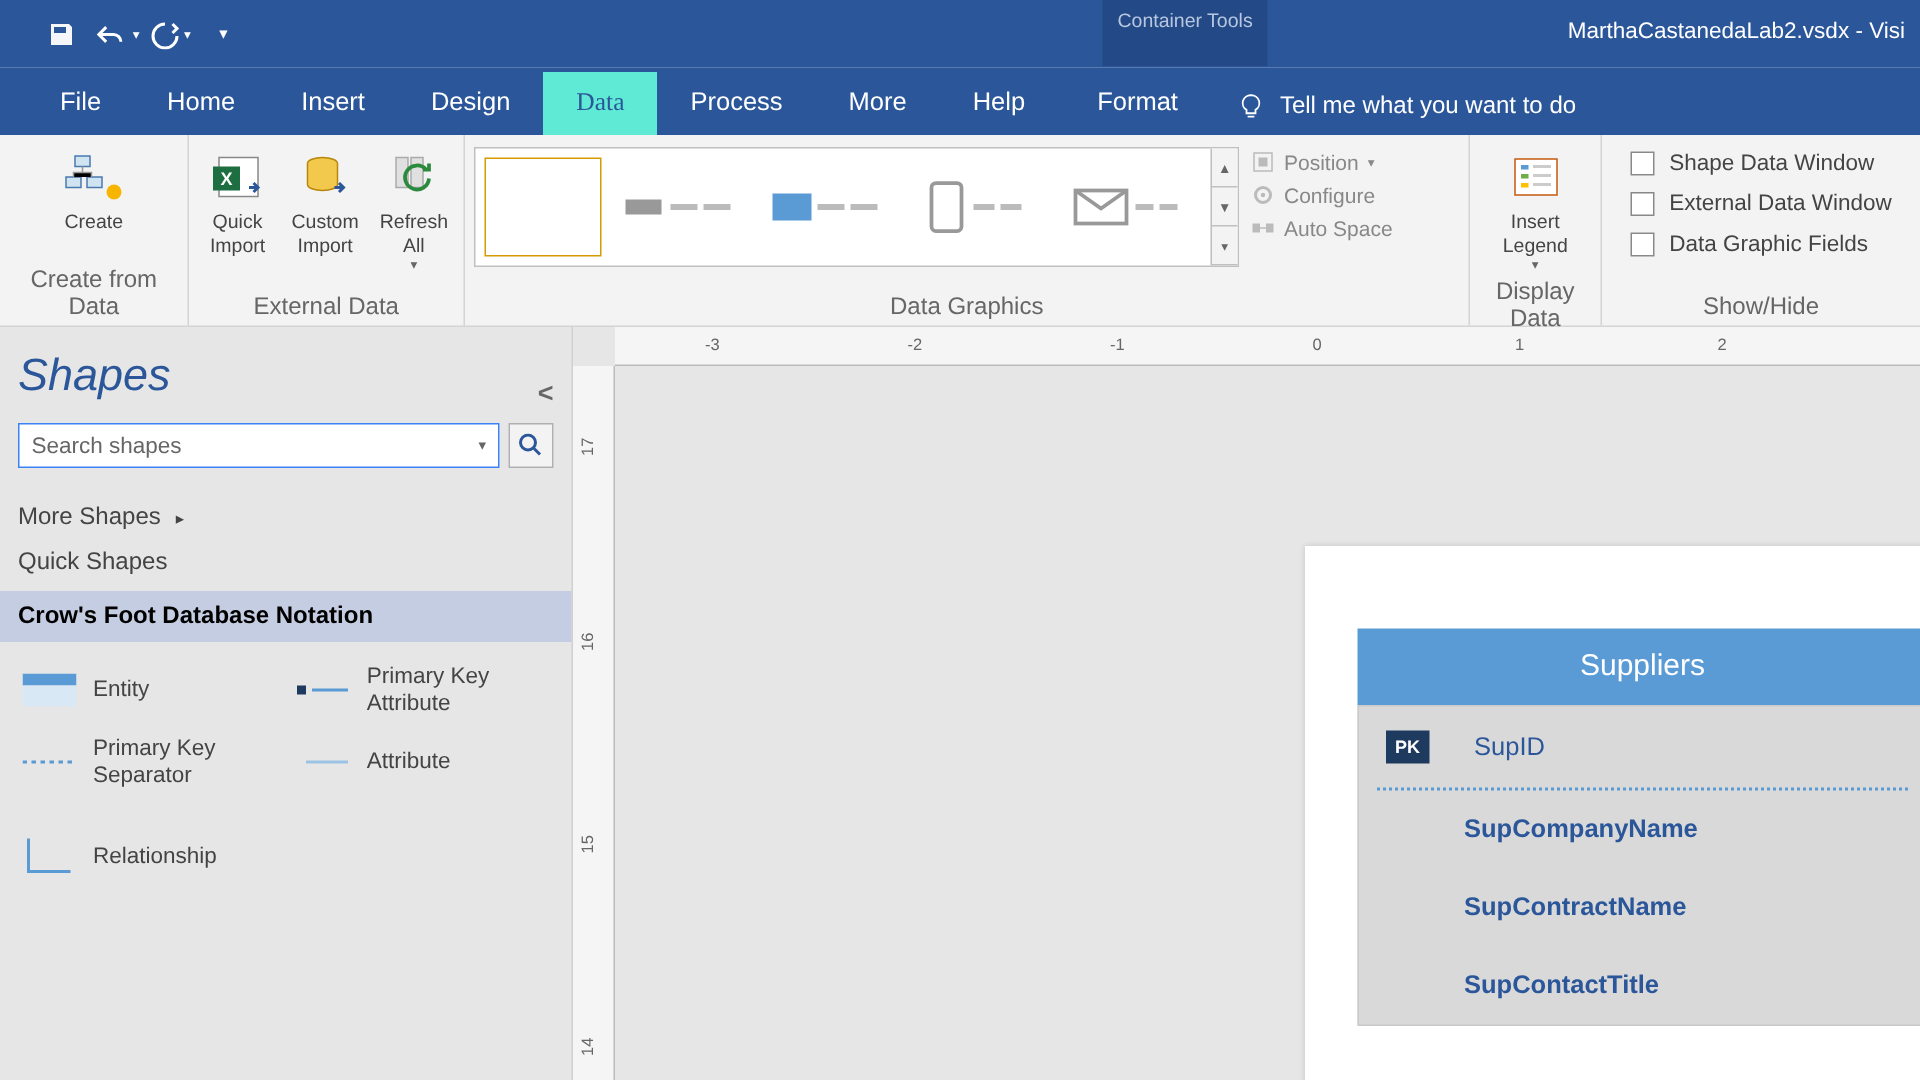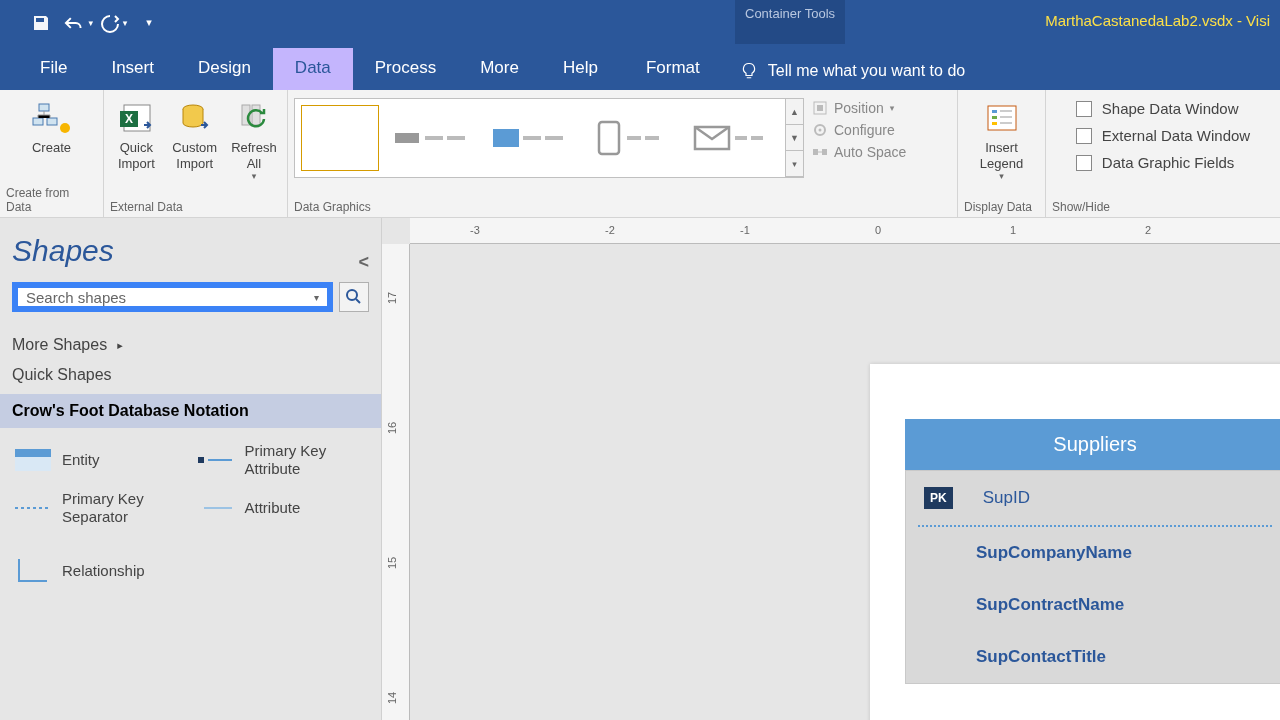--- a/index.html
+++ b/index.html
@@ -3,55 +3,55 @@
 <meta charset="utf-8">
 <style>
 * { margin: 0; padding: 0; box-sizing: border-box; font-family: "Segoe UI", Arial, sans-serif; }
 body { background: #e6e6e6; width: 1280px; height: 720px; overflow: hidden; position: relative; }
 
 
 .titlebar { background: #2b579a; height: 45px; display: flex; align-items: center; position: relative; }
 .qat { display: flex; align-items: center; gap: 4px; padding-left: 25px; }
 .qat-btn { width: 32px; height: 32px; display: flex; align-items: center; justify-content: center; color: #fff; cursor: pointer; }
 .tool-context { position: absolute; left: 735px; top: 0; color: #b8c7e0; font-size: 13px; padding: 4px 10px; background: #234a86; height:44px; display:flex; align-items:flex-start; padding-top:6px;}
-.doc-title { position: absolute; right: 10px; color: #fde047; font-size: 15px; top: 12px; }
+.doc-title { position: absolute; right: 10px; color: #ffffff; font-size: 15px; top: 12px; }
 
 
 .menubar { background: #2b579a; height: 45px; display: flex; align-items: flex-end; padding-left: 18px; }
 .tab { color: #fff; font-size: 17px; padding: 10px 22px 12px; cursor: pointer; }
-.tab.active { background: #c4b5fd; color: #2b579a; }
+.tab.active { background: #5eead4; color: #2b579a; font-family: Liberation Serif, serif; }
 .tab.context { margin-left: 4px; }
 .tellme { display: flex; align-items: center; color: #fff; font-size: 16px; padding: 10px 18px; gap: 10px; }
 .tellme svg { width: 18px; height: 18px; }
 
 
 .ribbon { background: #f3f3f3; height: 128px; border-bottom: 1px solid #d4d4d4; display: flex; }
 .group { border-right: 1px solid #d4d4d4; padding: 4px 6px 2px; display: flex; flex-direction: column; justify-content: space-between; align-items: center; }
-.group-label { font-size: 12px; color: #666; padding: 2px 0 1px; text-align: left; width: 100%; }
+.group-label { font-size: 16px; color: #666; padding: 2px 0 1px; text-align: center; width: 100%; }
 .group-content { display: flex; align-items: flex-start; gap: 2px; flex: 1; padding-top: 2px;}
 .vbtn { display: flex; flex-direction: column; align-items: center; justify-content: flex-start; padding: 2px 6px; cursor: pointer; font-size: 13px; color: #444; line-height: 1.2; text-align:center; }
 .vbtn .ico { width: 44px; height: 40px; display:flex; align-items:center; justify-content:center; margin-bottom:2px;}
 .gallery { width: 510px; height: 80px; border: 1px solid #c0c0c0; background: #fff; display: flex; align-items: center; position: relative; margin-top:2px;}
 .gallery-item { width: 100px; height: 62px; display:flex; align-items:center; justify-content:center; }
 .gallery-item.sel { border: 1px solid #d59b00; background:#fff; margin-left:6px; width:78px; height:66px;}
 .gallery-scroll { position:absolute; right:0; top:0; bottom:0; width:18px; background:#f3f3f3; border-left:1px solid #c0c0c0; display:flex; flex-direction:column;}
 .gallery-scroll div{flex:1; border-bottom:1px solid #c0c0c0; display:flex; align-items:center; justify-content:center; font-size:9px; color:#666;}
 .small-opts { display:flex; flex-direction:column; gap:6px; padding:4px 6px; font-size:14px; color:#888;}
 .small-opts .row{display:flex; align-items:center; gap:6px;text-align:right;}
 .chk-col { display:flex; flex-direction:column; gap:10px; padding:6px 8px; font-size:15px; color:#444;}
 .chk-col label{display:flex; align-items:center; gap:10px;}
 .chk{ width:16px; height:16px; border:1px solid #888; background:#fff;}
 
 
 .main { position: absolute; top: 218px; left: 0; right: 0; bottom: 0; display: flex; }
 .shapes-pane { width: 382px; background: #e6e6e6; padding: 10px 12px 0; border-right: 1px solid #d0d0d0; position:relative;}
 .shapes-title { color: #2b579a; font-size: 30px; font-weight: 400; padding: 6px 0 14px; font-style: italic; }
 .collapse-caret{ position:absolute; right:12px; top:34px; font-size:18px; color:#666; font-weight:bold;}
 .search-row { display:flex; gap:6px; margin-bottom:18px;}
-.search-box { flex:1; border:6px solid #3b82f6; background:#fff; height:30px; padding:0 8px; font-size:15px; color:#666; display:flex; align-items:center; justify-content:space-between;}
+.search-box { flex:1; border:1px solid #3b82f6; background:#fff; height:30px; padding:0 8px; font-size:15px; color:#666; display:flex; align-items:center; justify-content:space-between;}
 .search-btn{ width:30px; height:30px; border:1px solid #b0b0b0; background:#f3f3f3; display:flex; align-items:center; justify-content:center;}
 .cat-link{ font-size:16px; color:#444; padding:6px 0; display:flex; align-items:center; gap:10px;}
 .cat-sel{ background:#c5cde2; padding:8px 2px; font-weight:600; font-size:16px; margin:4px -12px 10px; padding-left:12px;}
 .shape-grid{ display:grid; grid-template-columns: 1fr 1fr; gap:4px 8px; margin-top:8px;}
 .shape-item{ display:flex; align-items:center; gap:10px; font-size:15px; color:#444; padding:4px 2px; line-height:1.2;}
 .shape-ico{ width:38px; height:26px; flex-shrink:0; display:flex; align-items:center; justify-content:center;}
 
 .canvas-wrap{ flex:1; position:relative; background:#e6e6e6;}
 .hruler{ position:absolute; top:0; left:28px; right:0; height:26px; background:#f5f5f5; border-bottom:1px solid #bbb; font-size:11px; color:#666;}
 .hruler .tick{position:absolute; top:6px;}
@@ -90,37 +90,38 @@
         <span style="color:#fff;font-size:9px;margin-left:2px">▾</span>
       </div>
     <div class="qat-btn" style="font-size:11px;color:#fff">▾</div>
   </div>
   <div class="tool-context">Container Tools</div>
   <div class="doc-title">MarthaCastanedaLab2.vsdx  -  Visi</div>
 </div>
 
 <div class="menubar">
   <div class="tab">File</div>
+  <div class="tab">Home</div>
   <div class="tab">Insert</div>
   <div class="tab">Design</div>
   <div class="tab active">Data</div>
   <div class="tab">Process</div>
   <div class="tab">More</div>
   <div class="tab">Help</div>
   <div class="tab context">Format</div>
   <div class="tellme">
     <svg viewBox="0 0 24 24">
         <path fill="none" stroke="#fff" stroke-width="1.6" d="M12 2a7 7 0 0 0-4 13v3h8v-3a7 7 0 0 0-4-13z M9 21h6"></path>
       </svg>
     <span>Tell me what you want to do</span>
   </div>
 </div>
 
 <div class="ribbon">
-  <div class="group" style="width:104px">
+  <div class="group" style="width:126px">
     <div class="group-content">
         <div class="vbtn">
       <div class="ico">
             <svg width="42" height="36">
               <rect x="8" y="4" width="10" height="7" fill="#d0e3f0" stroke="#4a7ab0"></rect>
               <rect x="2" y="18" width="10" height="7" fill="#d0e3f0" stroke="#4a7ab0"></rect>
               <rect x="16" y="18" width="10" height="7" fill="#d0e3f0" stroke="#4a7ab0"></rect>
               <path stroke="#999" d="M13 11v4m-6 3v-3h12v3"></path>
               <circle cx="34" cy="28" r="5" fill="#f7b500"></circle>
             </svg>

